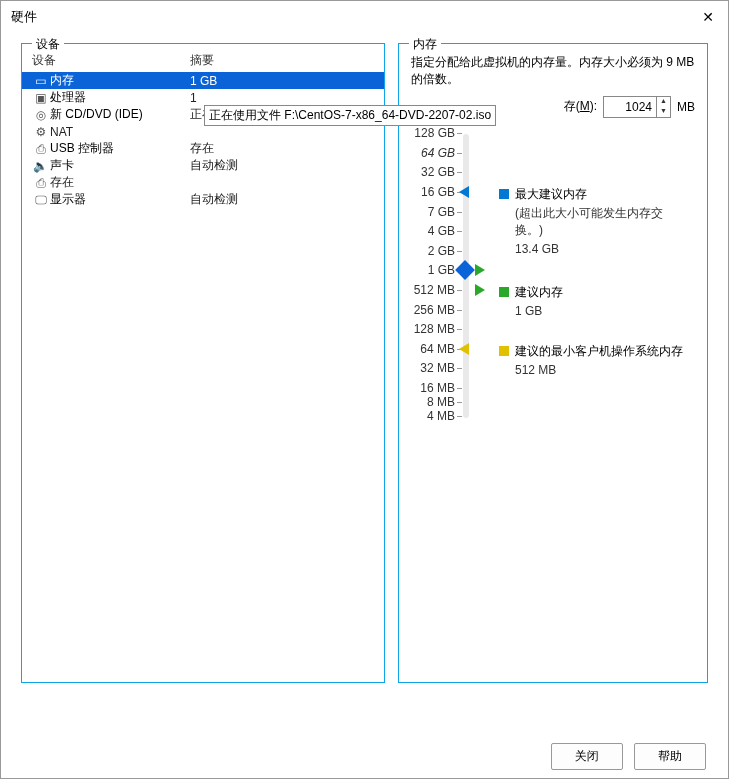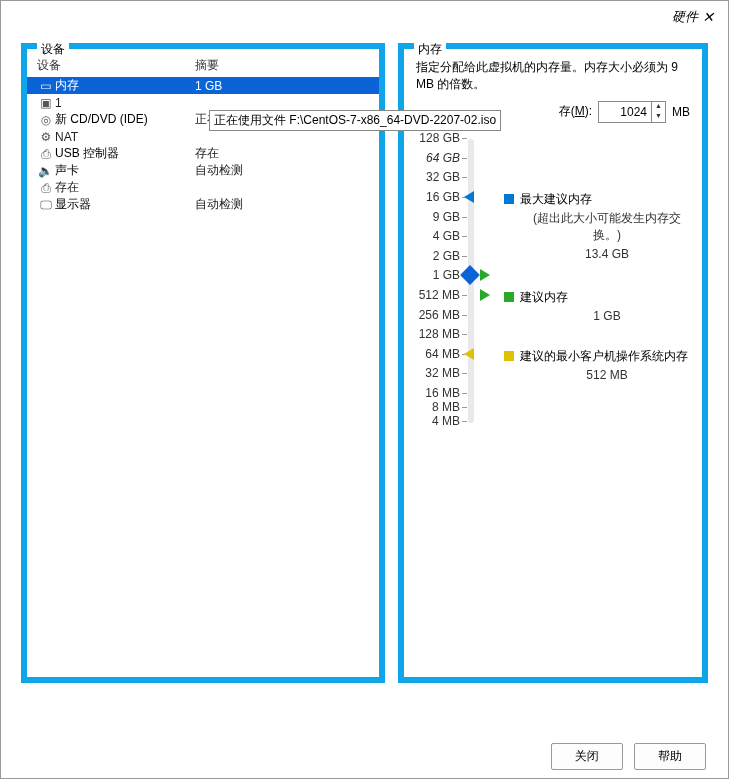--- a/index.html
+++ b/index.html
@@ -1,22 +1,22 @@
 <!DOCTYPE html>
 <html><head>
 <meta charset="utf-8">
 <style>
  * { box-sizing: border-box; font-family: "Microsoft YaHei", Arial, sans-serif; }
  body { margin:0; padding:0; background:#fff; font-size:12px; color:#000; }
  .window { width:729px; height:779px; border:1px solid #999; background:#fff; position:relative; }
- .titlebar { height:32px; display:flex; align-items:center; justify-content:flex-end; padding:0 10px;font-style:italic; }
+ .titlebar { height:32px; display:flex; align-items:center; justify-content:space-between; padding:0 10px; }
  .titlebar .title { font-size:13px; }
  .close-x { width:20px; text-align:center; font-size:14px; }
  .body { position:absolute; top:32px; bottom:50px; left:20px; right:20px; }
- .panel { border:6px solid #0ea5e9; position:absolute; top:10px; bottom:45px; padding-top:6px; }
+ .panel { border:1px solid #0ea5e9; position:absolute; top:10px; bottom:45px; padding-top:6px; }
  .panel.left { left:0; width:364px; }
  .panel.right { right:0; width:310px; }
  .panel-label { position:absolute; top:-8px; left:10px; background:#fff; padding:0 4px; font-size:12px; }
  .hw-head { display:flex; padding:2px 10px 3px 10px; color:#333; }
  .hw-head .c1 { width:158px; }
  .hw-rows { }
  .hw-row { display:flex; align-items:center; height:17px; padding:0 10px; position:relative; }
  .hw-row .icon { width:18px; text-align:center; color:#555; font-size:12px; }
  .hw-row .name { width:140px; white-space:nowrap; }
  .hw-row .summ { flex:1; color:#222; white-space:nowrap; overflow:hidden; }
@@ -40,21 +40,21 @@
  .marker { position:absolute; left:60px; width:0; height:0; border-top:6px solid transparent; border-bottom:6px solid transparent; transform:translateY(-50%);}
  .marker.left-point { border-right:10px solid; }
  .marker.right-point { border-left:10px solid; left:76px;}
  .marker.blue { color:#0078d4; }
  .marker.green { color:#2aa82a; }
  .marker.yellow { color:#e0c000; }
  .pointer-main { position:absolute; left:66px; width:14px; height:14px; background:#0a64d8; transform:translate(-50%,-50%) rotate(45deg); }
  .legend { position:absolute; left:100px; font-size:12px; width:190px;}
  .legend .sq { display:inline-block; width:10px; height:10px; margin-right:6px; vertical-align:middle;}
  .legend .txt { display:inline; vertical-align:middle;}
- .legend .sub { color:#333; margin-left:16px; line-height:1.4; margin-top:2px;text-align:center;}
+ .legend .sub { color:#333; margin-left:16px; line-height:1.4; margin-top:2px;}
  .footer { position:absolute; bottom:8px; right:18px; }
  .footer .btn { min-width:72px; padding:4px 16px;}
 </style>
 </head>
 <body>
 
 <div class="window">
   <div class="titlebar">
     <span class="title">硬件</span>
     <span class="close-x">✕</span>
@@ -69,20 +69,21 @@
         <div>摘要</div>
       </div>
       <div class="hw-rows" id="hw-rows">
           <div class="hw-row sel">
             <span class="icon">▭</span>
             <span class="name">内存</span>
             <span class="summ">1 GB</span>
           </div>
           <div class="hw-row">
             <span class="icon">▣</span>
+            <span class="name">处理器</span>
             <span class="summ">1</span>
           </div>
           <div class="hw-row">
             <span class="icon">◎</span>
             <span class="name">新 CD/DVD (IDE)</span>
             <span class="summ">正在使用文件 F:\CentOS-7-x86_6...</span>
             <span class="tooltip">正在使用文件 F:\CentOS-7-x86_64-DVD-2207-02.iso</span>
           </div>
           <div class="hw-row">
             <span class="icon">⚙</span>
@@ -125,21 +126,21 @@
         </span>
         <span>MB</span>
       </div>
 
       <div class="slider-area" id="slider-area">
         <div class="slider-track"></div>
       <div class="tick" style="top: 5.6px;">128 GB</div>
           <div class="tick" style="top: 25.2px; font-style: italic;">64 GB</div>
           <div class="tick" style="top: 44.8px;">32 GB</div>
           <div class="tick" style="top: 64.4px;">16 GB</div>
-          <div class="tick" style="top: 84px;">9 GB</div>
+          <div class="tick" style="top: 84px;">7 GB</div>
           <div class="tick" style="top: 103.6px;">4 GB</div>
           <div class="tick" style="top: 123.2px;">2 GB</div>
           <div class="tick" style="top: 142.8px;">1 GB</div>
           <div class="tick" style="top: 162.4px;">512 MB</div>
           <div class="tick" style="top: 182px;">256 MB</div>
           <div class="tick" style="top: 201.6px;">128 MB</div>
           <div class="tick" style="top: 221.2px;">64 MB</div>
           <div class="tick" style="top: 240.8px;">32 MB</div>
           <div class="tick" style="top: 260.4px;">16 MB</div>
           <div class="tick" style="top: 274.4px;">8 MB</div>

